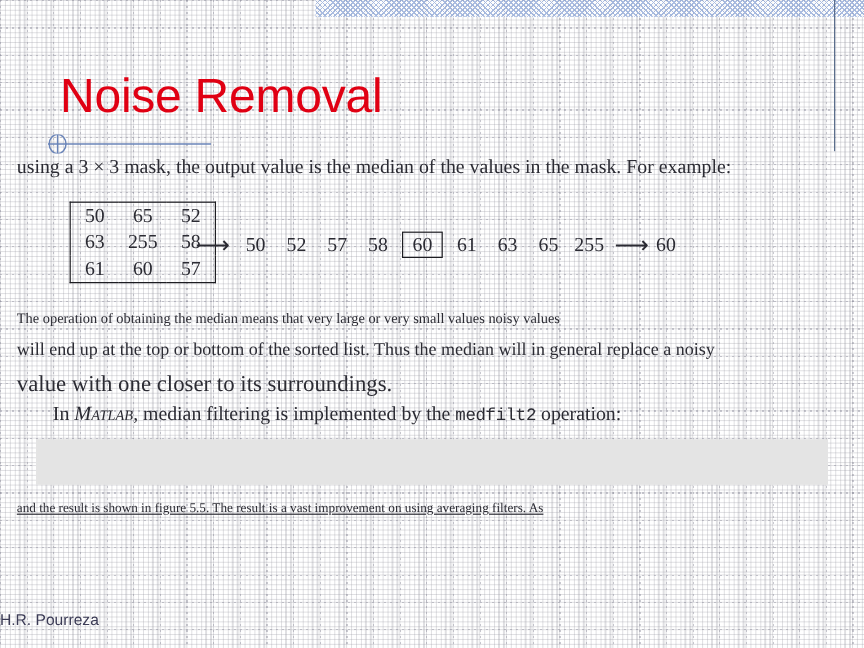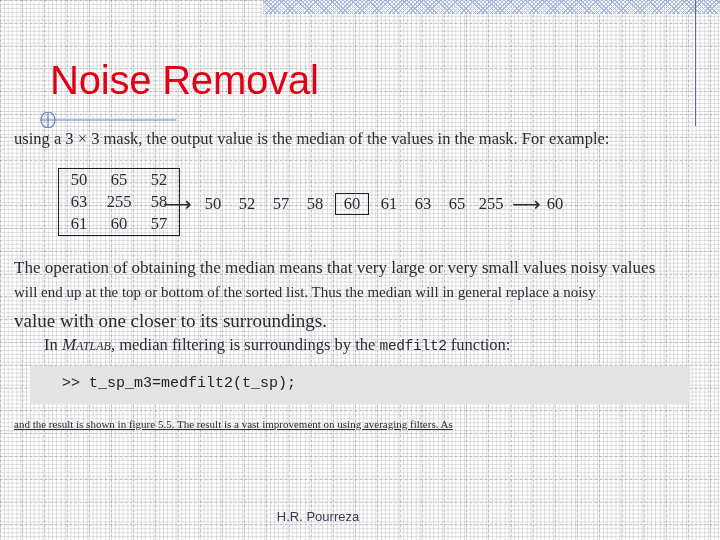--- a/index.html
+++ b/index.html
@@ -167,21 +167,21 @@
     width: 28px;
     padding: 0 2px;
     margin: 0 3px;
   }
   #sorted-list .arrow {
     font-family: "DejaVu Sans", sans-serif;
     font-size: 20px;
     margin: 0 6px 0 4px;
   }
 
-  #p2a { left: 14px; top: 258px;  font-size: 17px; }
+  #p2a { left: 14px; top: 258px;  font-size: 12px; }
   #p2b { left: 14px; top: 284px;  font-size: 15px; }
   #p2c { left: 14px; top: 310px;  font-size: 19px; }
 
   #p3 { left: 44px;  top: 335px; font-size: 16.5px; }
   #p3 .smallcaps { font-variant: small-caps; font-size: 17px; font-style: italic; }
   #p3 .mono {
     font-family: "Liberation Mono", monospace;
     font-size: 14.5px;
     font-weight: normal;
     letter-spacing: -0.3px;
@@ -208,21 +208,20 @@
   }
 
   #p4 { left: 14px; top: 418px; font-size: 11px; text-decoration: underline; }
 
   
   #footer {
     position: absolute;
     left: 0;
     top: 509px;
     width: 636px;
-    text-align: center;
     font-family: "Liberation Sans", sans-serif;
     font-size: 13px;
     color: #3b3b55;
   }
 </style>
 </head>
 <body>
 
 <div id="slide">
 
@@ -275,22 +274,21 @@
     <span class="num">65</span>
     <span class="num">255</span>
     <span class="arrow">⟶</span>
     <span>60</span>
   </div>
 
   <div class="body-text" id="p2a">The operation of obtaining the median means that very large or very small values   noisy values</div>
   <div class="body-text" id="p2b">will end up at the top or bottom of the sorted list. Thus the median will in general replace a noisy</div>
   <div class="body-text" id="p2c">value with one closer to its surroundings.</div>
 
-  <div class="body-text" id="p3"><span>In </span><span class="smallcaps">Matlab</span><span>, median filtering is surroundings by the </span><span class="mono">medfilt2</span><span> function:</span></div>
+  <div class="body-text" id="p3"><span>In </span><span class="smallcaps">Matlab</span><span>, median filtering is implemented by the </span><span class="mono">medfilt2</span><span> operation:</span></div>
 
   <div id="code-band"></div>
-  <div id="code-text">&gt;&gt; t_sp_m3=medfilt2(t_sp);</div>
 
   <div class="body-text" id="p4">and the result is shown in figure 5.5. The result is a vast improvement on using averaging filters. As</div>
 
   <div id="footer">H.R. Pourreza</div>
 
 </div>
 
 </body></html>

